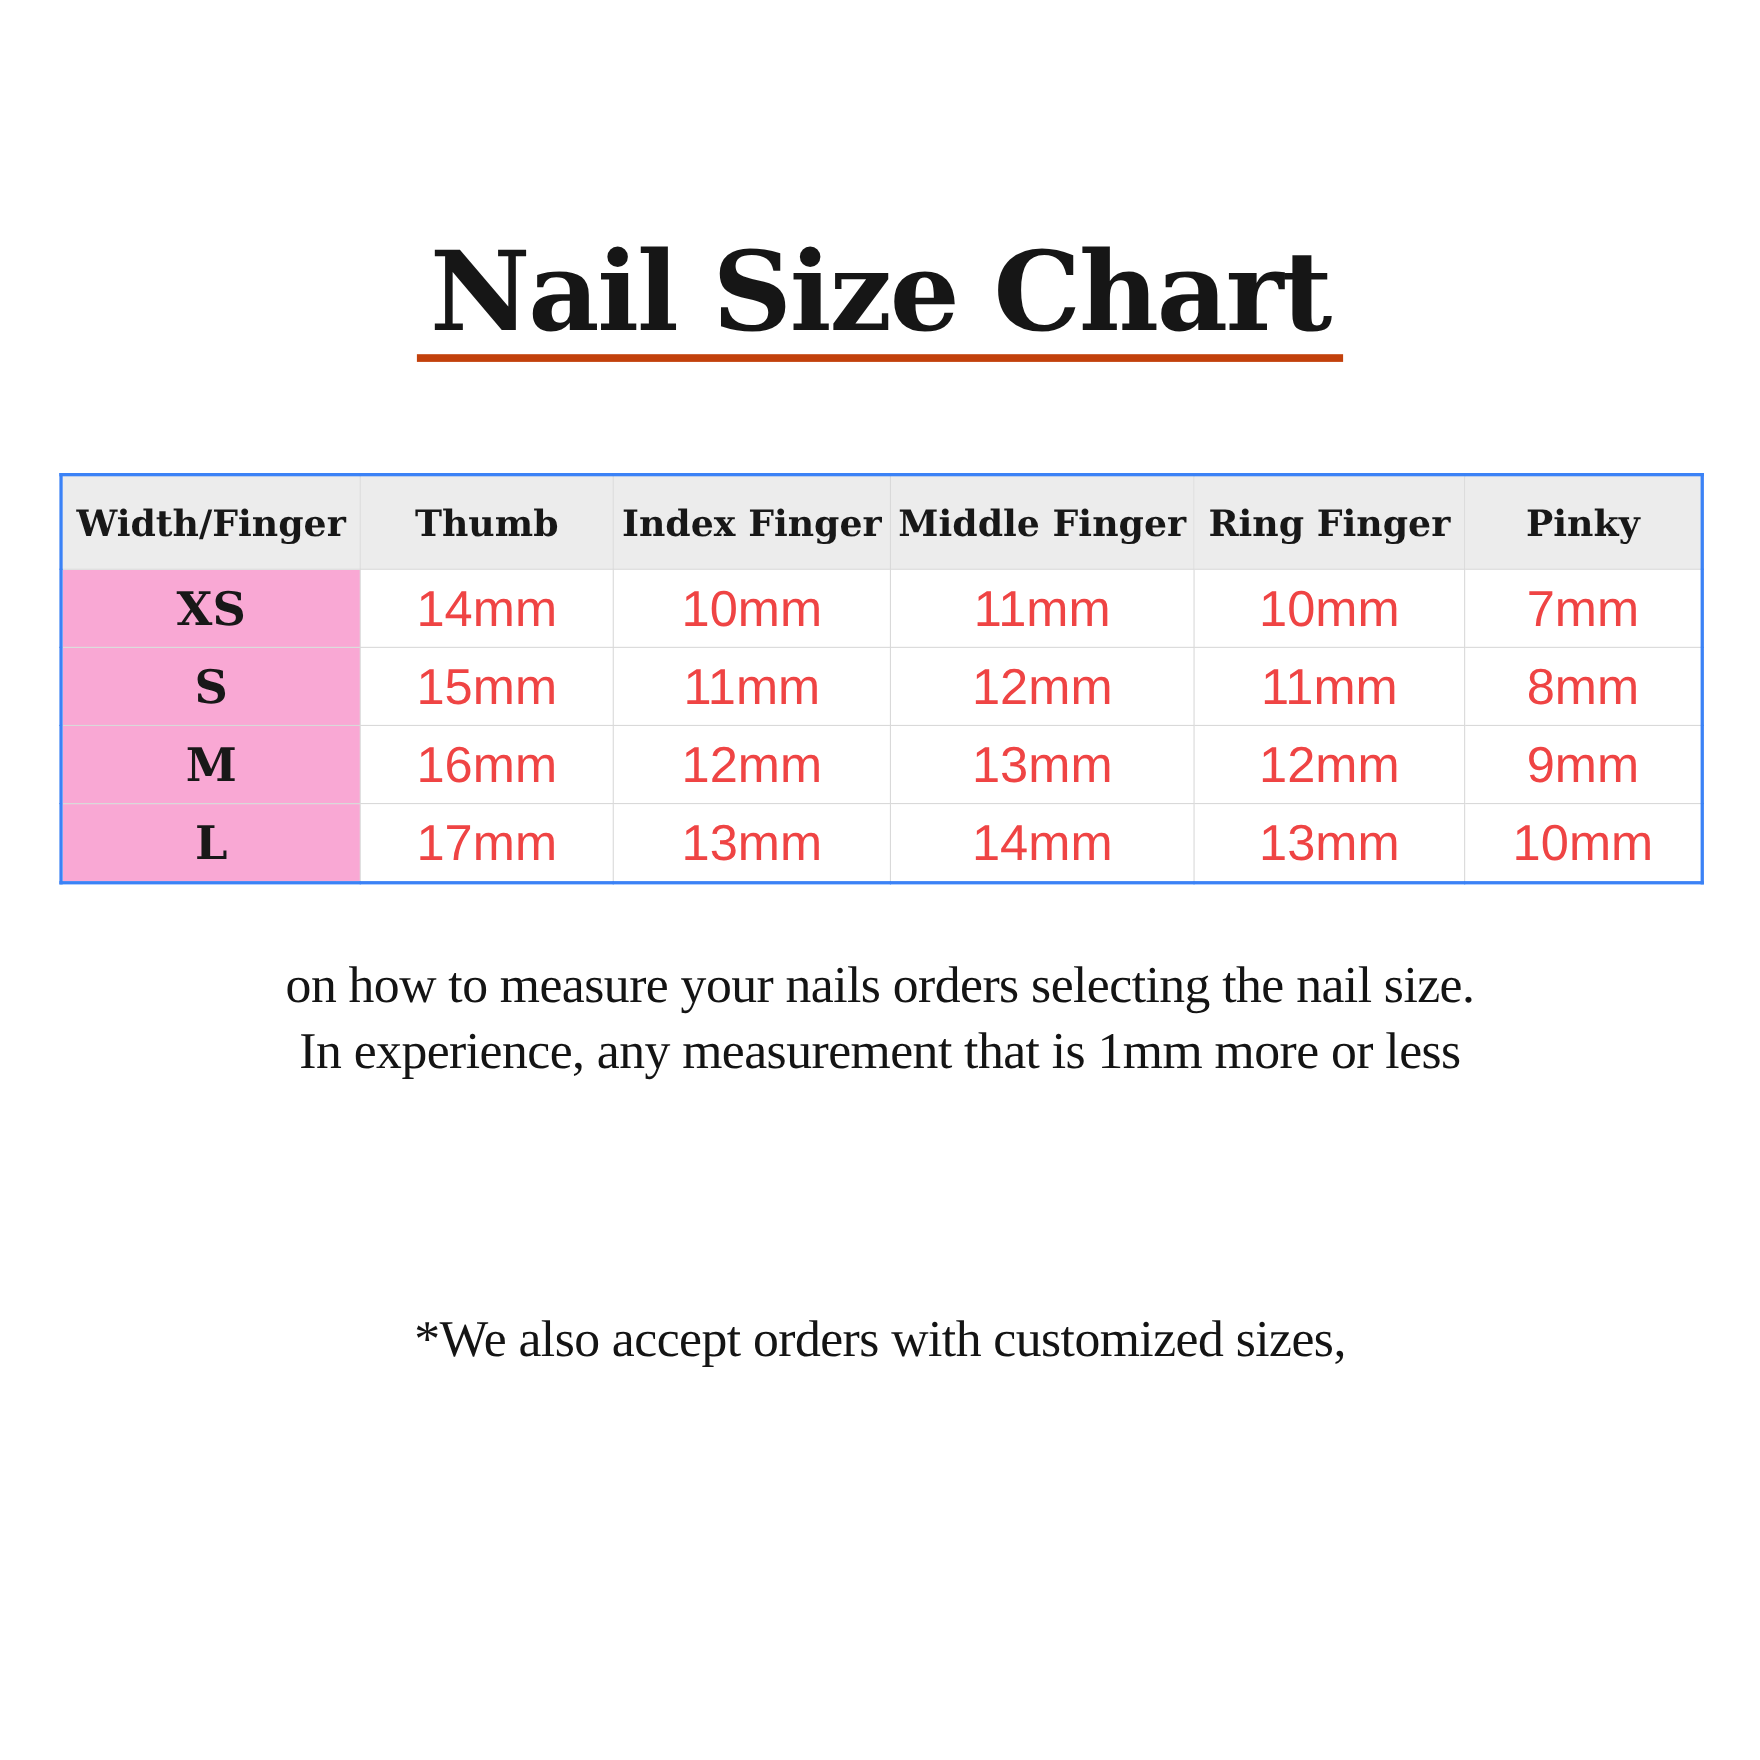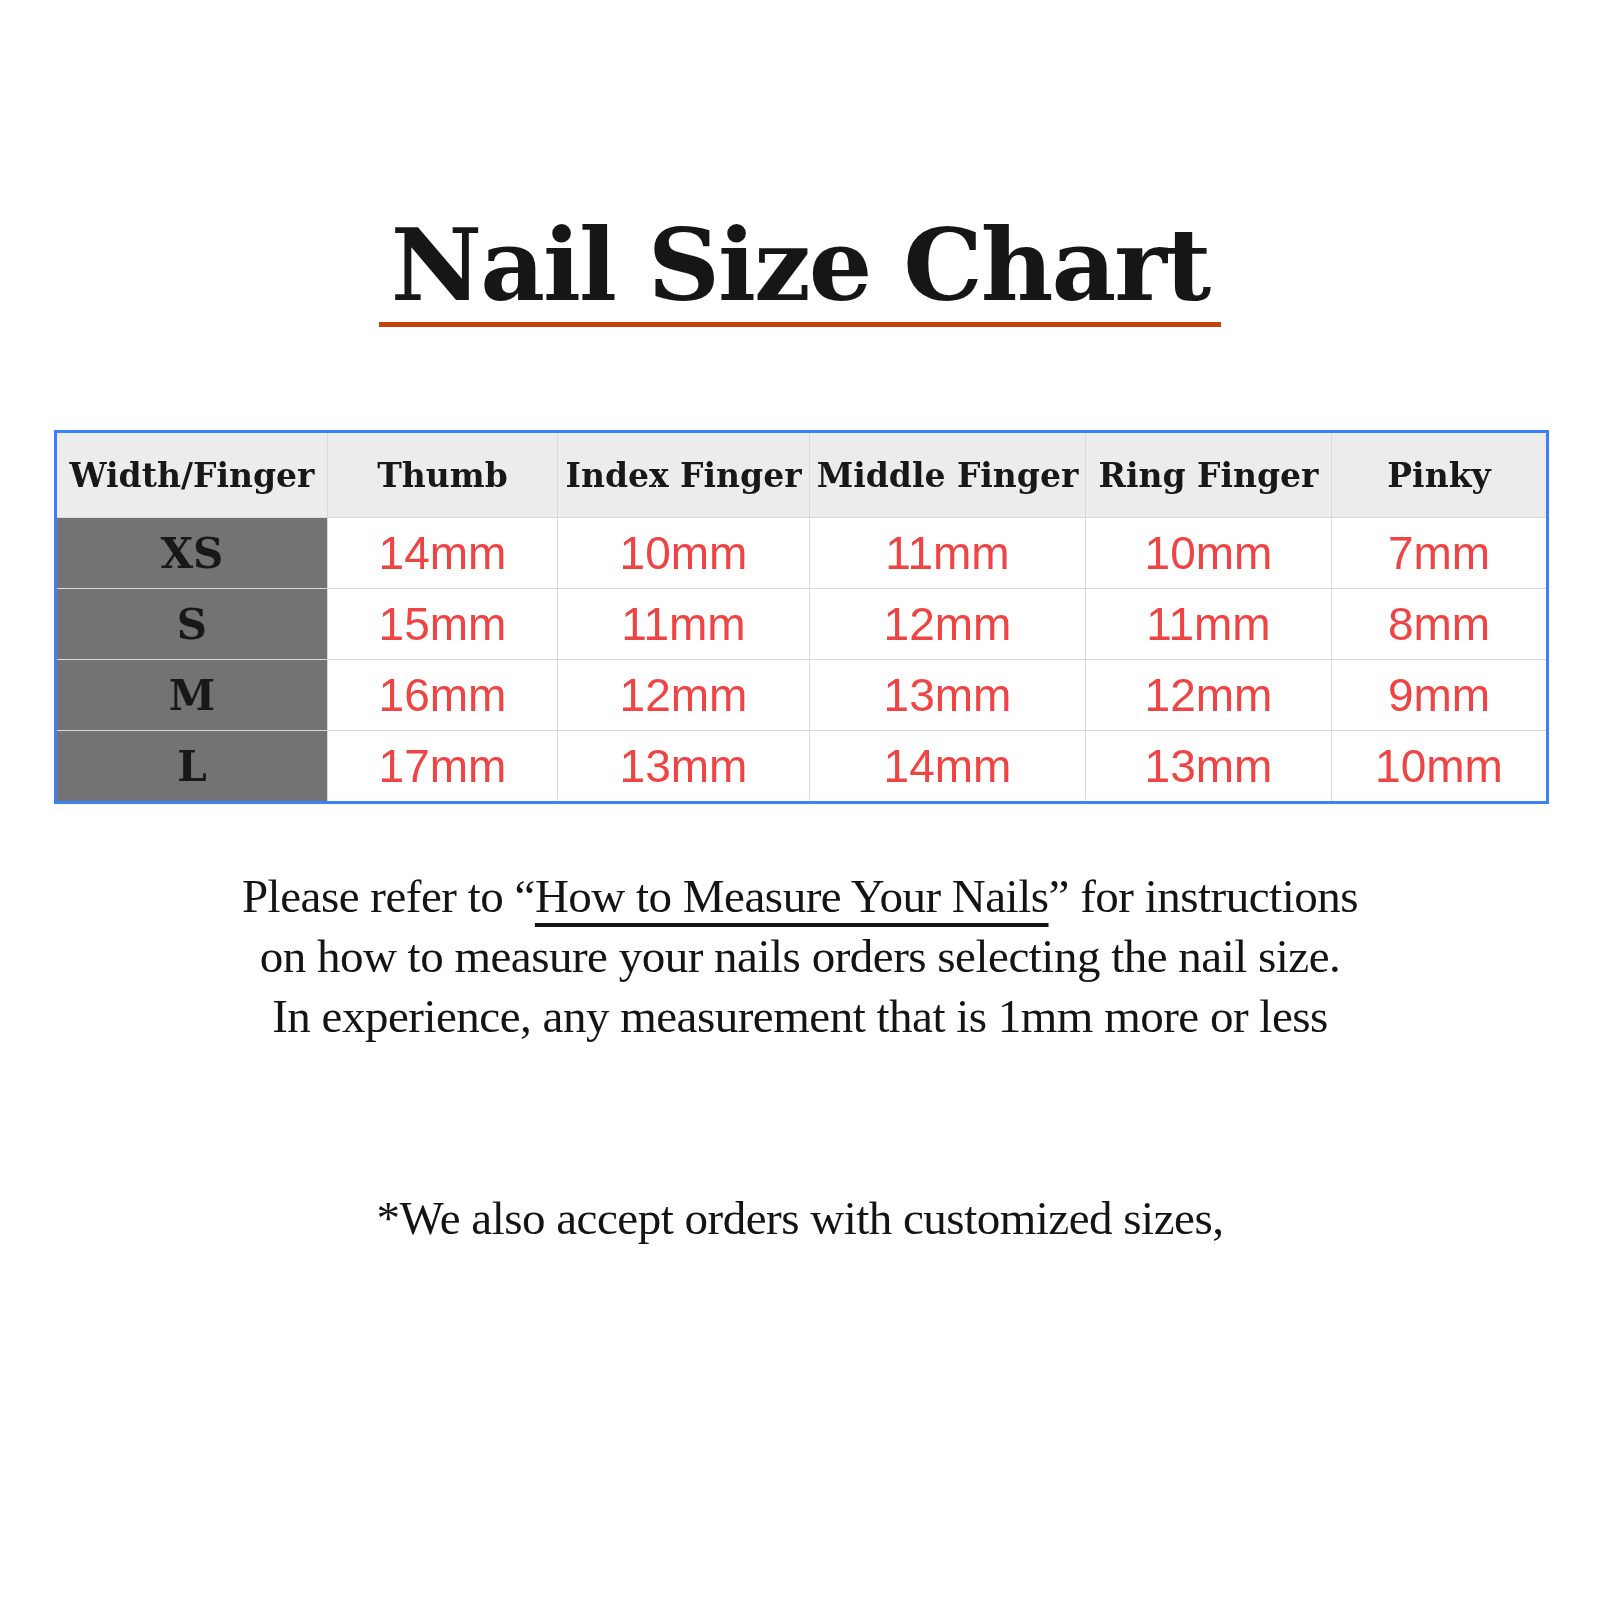--- a/index.html
+++ b/index.html
@@ -22,21 +22,21 @@
     text-align: center;
   }
   .title-text {
     display: inline-block;
     font-family: "DejaVu Serif", serif;
     font-weight: 700;
     font-size: 100px;
     line-height: 1.06;
     letter-spacing: -2px;
     color: #161616;
-    border-bottom: 5px solid #c2410c;
+    border-bottom: 7px solid #c2410c;
     padding: 0 12px 4px 12px;
   }
 
   
   table.size-table {
     position: absolute;
     left: 54px;
     top: 430px;
     width: 1492px;
     border-collapse: collapse;
@@ -60,21 +60,21 @@
   .size-table td.value-cell {
     height: 68px;
     background: #ffffff;
     font-family: "Liberation Sans", sans-serif;
     font-weight: 400;
     font-size: 46px;
     color: #ef4444;
   }
   .size-table td.row-label {
     height: 68px;
-    background: #737373;
+    background: #f9a8d4;
     font-family: "DejaVu Serif", serif;
     font-weight: 700;
     font-size: 42px;
     color: #181818;
   }
 
   
   .note {
     position: absolute;
     left: 0;
@@ -153,21 +153,20 @@
         <td class="value-cell">17mm</td>
         <td class="value-cell">13mm</td>
         <td class="value-cell">14mm</td>
         <td class="value-cell">13mm</td>
         <td class="value-cell">10mm</td>
       </tr>
     </tbody>
   </table>
 
   <div class="note note-1">
-    <div><span>Please refer to “</span><span class="measure-link">How to Measure Your Nails</span><span>” for instructions</span></div>
     <div>on how to measure your nails orders selecting the nail size.</div>
     <div>In experience, any measurement that is 1mm more or less</div>
   </div>
 
   <div class="note note-2">
     <div>*We also accept orders with customized sizes,</div>
   </div>
 
 </div>
 

